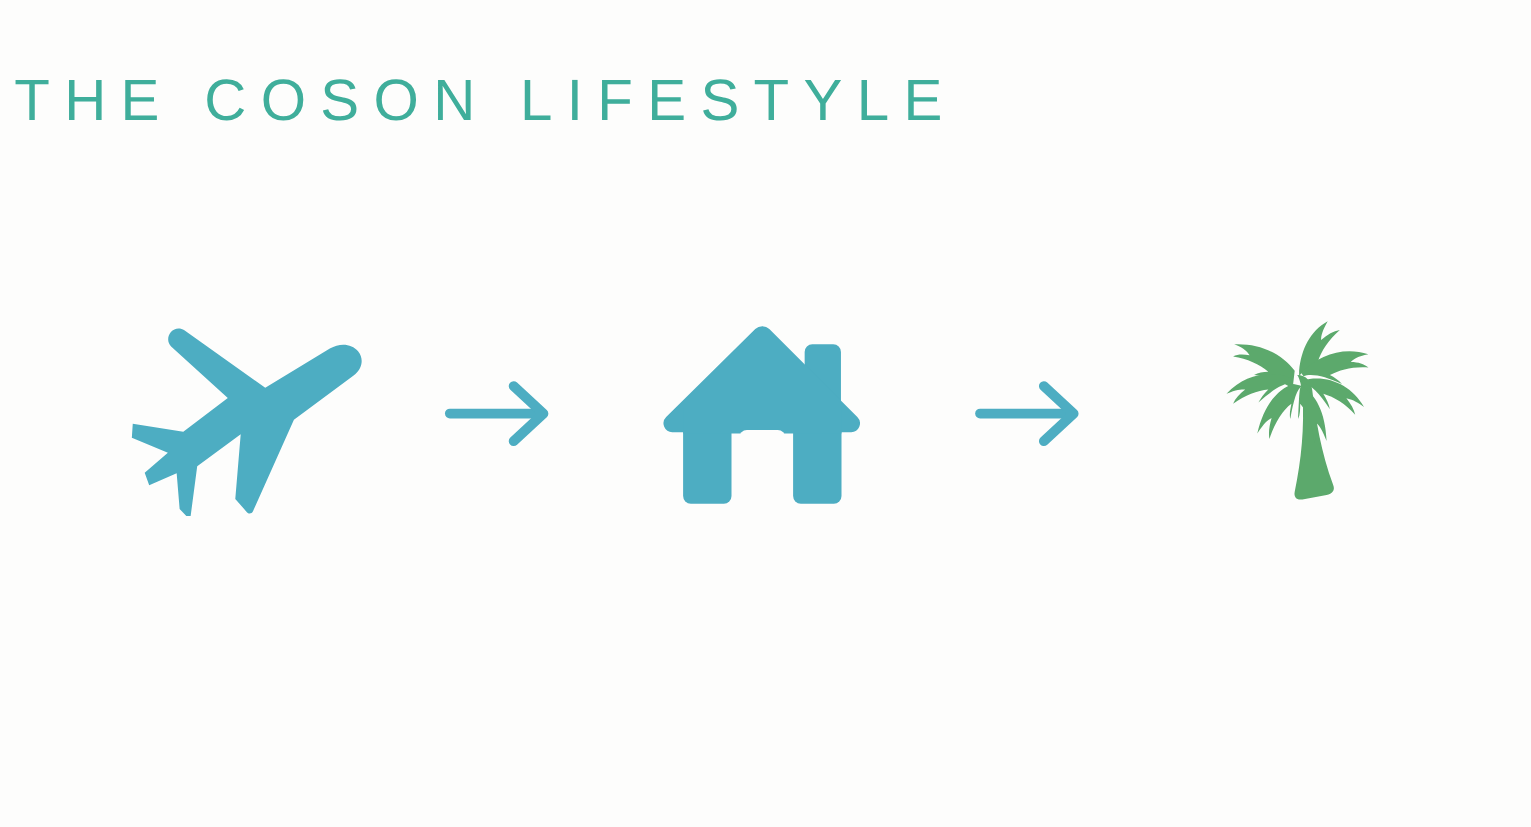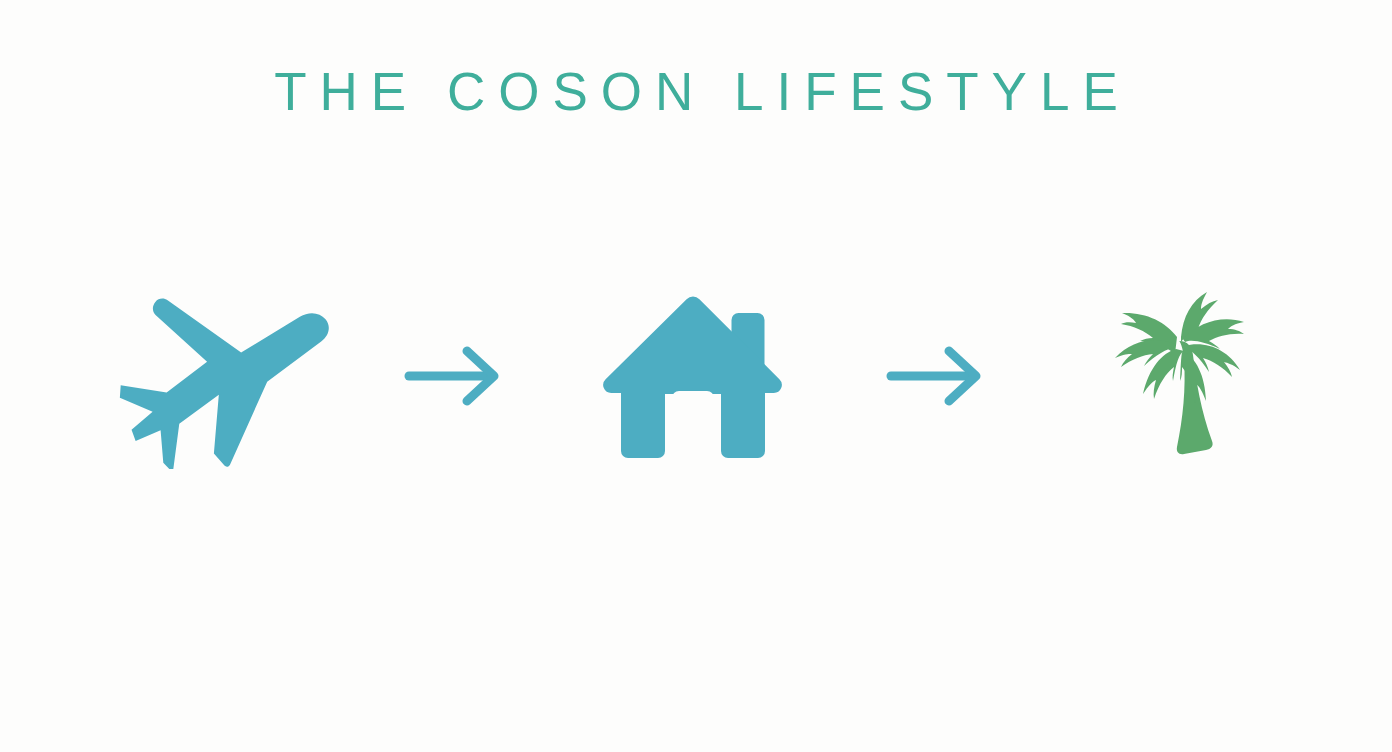--- a/index.html
+++ b/index.html
@@ -22,21 +22,20 @@
     background: #fdfdfc;
     box-sizing: border-box;
   }
 
   
   .title-wrap {
     position: absolute;
     left: 0;
     top: 62px;
     width: 1392px;
-    text-align: center;
   }
   .title {
     display: inline-block;
     font-family: "Liberation Sans", sans-serif;
     font-size: 53px;
     font-weight: 300;
     line-height: 60px;
     letter-spacing: 13px;
     text-indent: 13px;
     color: #3fae9b;

